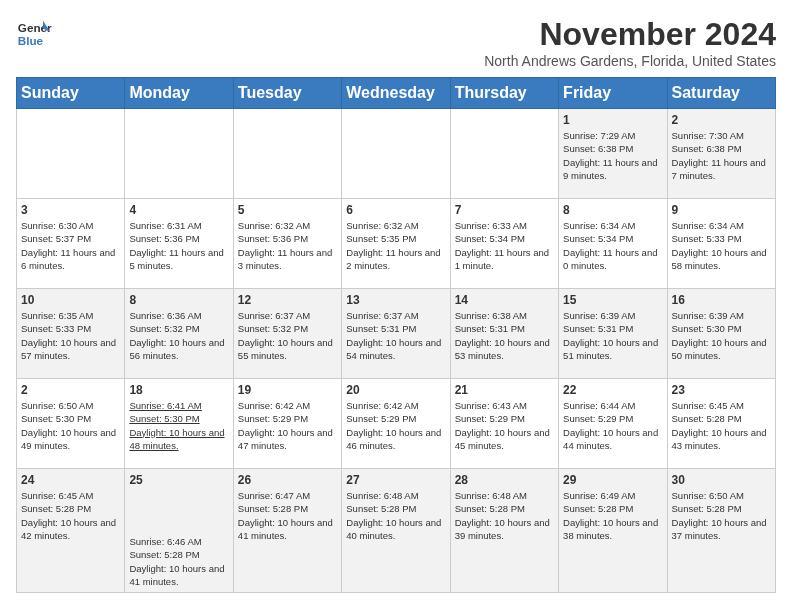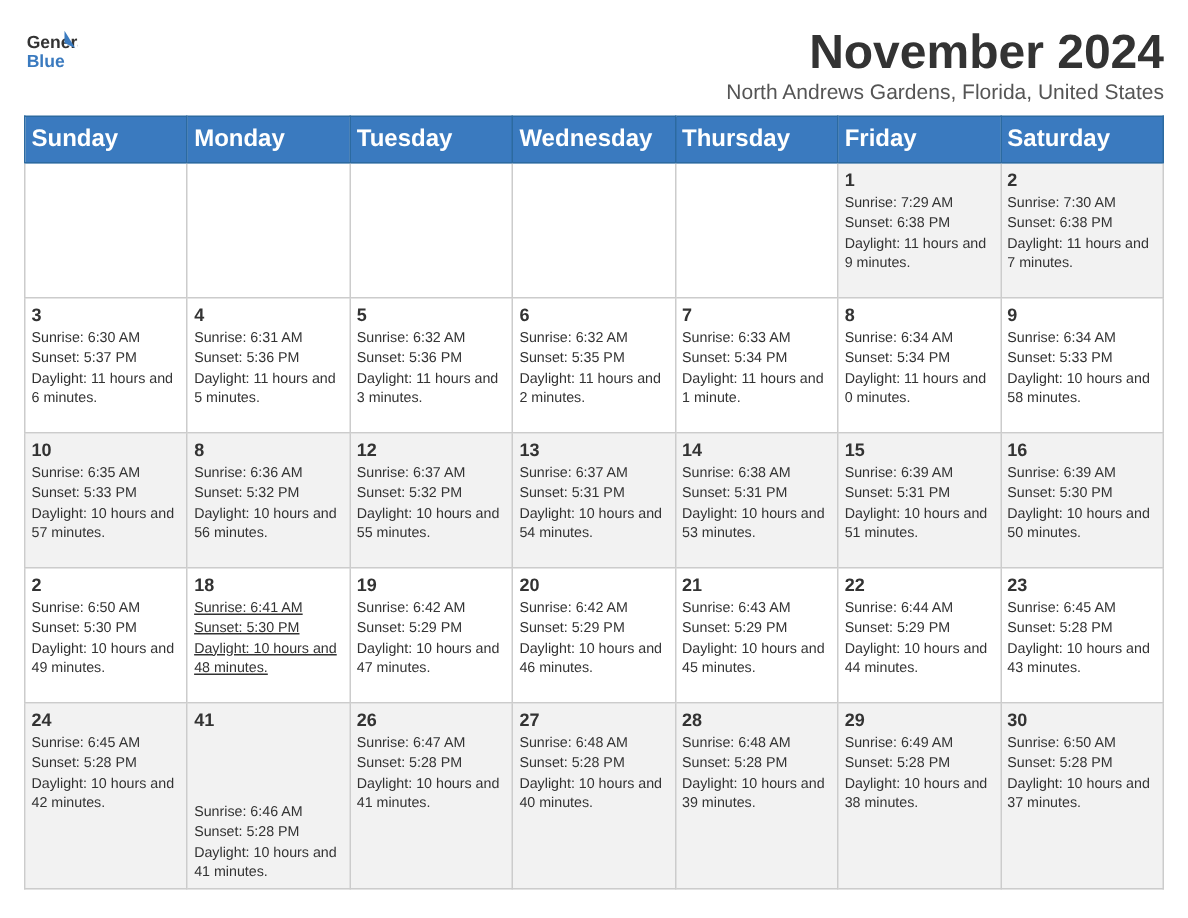--- a/index.html
+++ b/index.html
@@ -260,21 +260,21 @@
         </td>
       </tr>
       <tr>
         <td>
           <span class="day-num">24</span>
           <div class="day-info" style="white-space: pre-line;">Sunrise: 6:45 AM
 Sunset: 5:28 PM
 Daylight: 10 hours and 42 minutes.</div>
         </td>
         <td>
-          <span class="day-num">41</span>
+          <span class="day-num">25</span>
           <div class="day-info" style="white-space: pre-line; margin-top: 48px;">Sunrise: 6:46 AM
 Sunset: 5:28 PM
 Daylight: 10 hours and 41 minutes.</div>
         </td>
         <td>
           <span class="day-num">26</span>
           <div class="day-info" style="white-space: pre-line;">Sunrise: 6:47 AM
 Sunset: 5:28 PM
 Daylight: 10 hours and 41 minutes.</div>
         </td>

